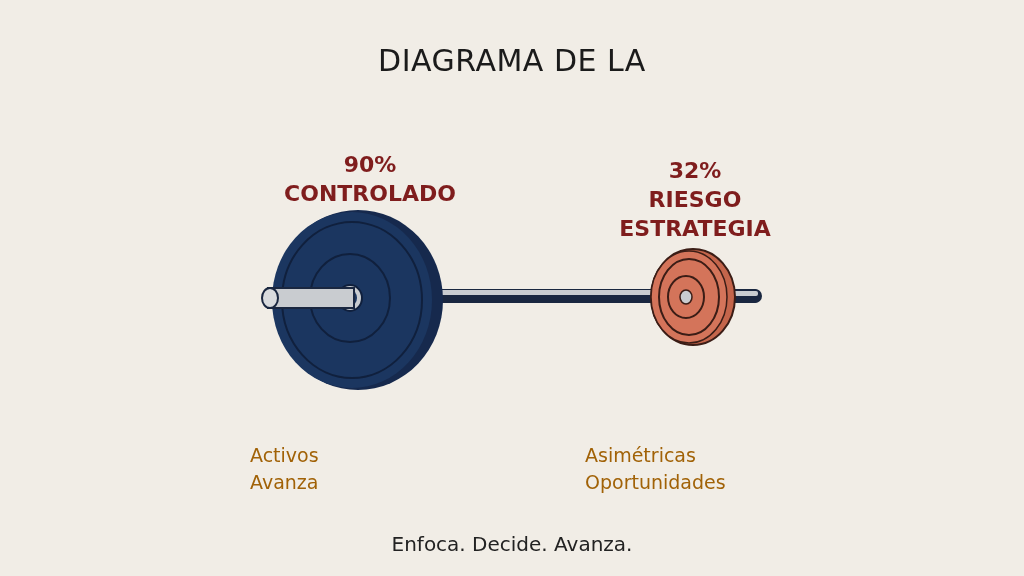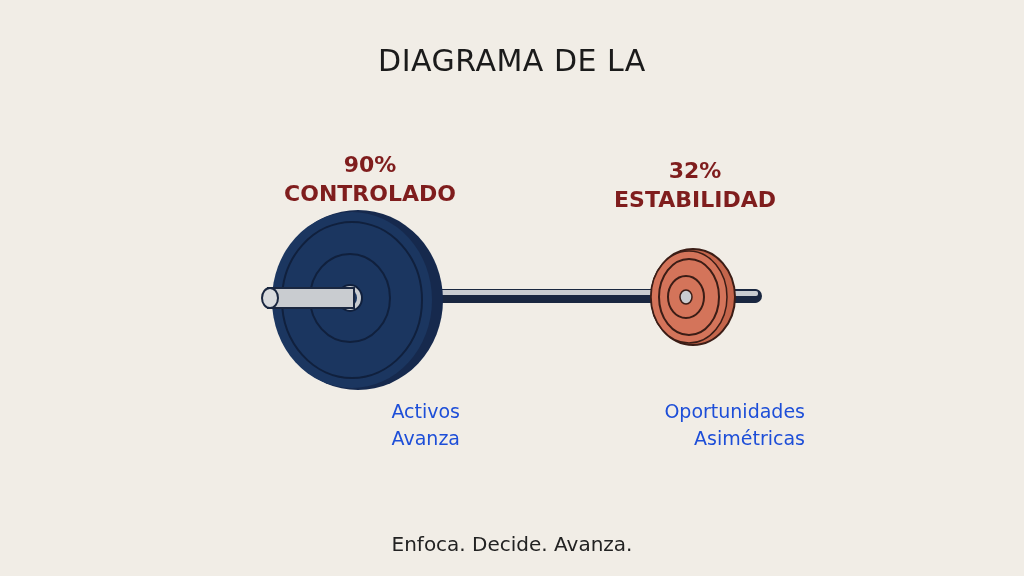--- a/index.html
+++ b/index.html
@@ -16,22 +16,22 @@
   }
   .title .l1 { font-size: 30px; font-weight: normal; letter-spacing: 0.5px; display: block; }
   .title .l2 { font-size: 29px; font-weight: bold; letter-spacing: 0.3px; display: block; }
   .label-top {
     position: absolute; text-align: center; font-weight: bold;
     font-size: 22px; line-height: 29px; color: #7f1d1d;
   }
   .label-left-top { left: 260px; width: 220px; top: 150px; }
   .label-right-top { left: 590px; width: 210px; top: 156px; }
   .label-bottom {
-    position: absolute; text-align: right; font-size: 19px;
-    line-height: 27px; color: #1d4ed8;
+    position: absolute; text-align: left; font-size: 19px;
+    line-height: 27px; color: #a16207; margin-top: 44px;
   }
   .label-left-bottom { left: 250px; width: 210px; top: 398px; }
   .label-right-bottom { left: 585px; width: 220px; top: 398px; }
   .tagline {
     position: absolute; left: 0; width: 1024px; top: 532px;
     text-align: center; font-size: 20px; color: #222;
   }
   svg.barbell { position: absolute; left: 0; top: 0; }
 </style>
 </head>
@@ -41,21 +41,22 @@
   <span class="l1">DIAGRAMA DE LA</span>
 </div>
 
 <div class="label-top label-left-top">
   <div>90%</div>
   <div>CONTROLADO</div>
 </div>
 
 <div class="label-top label-right-top">
   <div>32%</div>
-  <div>ESTABILIDAD</div>
+  <div>RIESGO</div>
+  <div>ESTRATEGIA</div>
 </div>
 
 <svg class="barbell" width="1024" height="576" viewBox="0 0 1024 576">
 
   <g>
     <rect x="430" y="289" width="330" height="14" rx="6" fill="#1a2740"></rect>
     <rect x="440" y="290" width="250" height="5" fill="#c9ccd0"></rect>
 
     <rect x="715" y="289" width="47" height="14" rx="7" fill="#1a2740"></rect>
     <rect x="718" y="291" width="40" height="5" rx="2" fill="#c9ccd0"></rect>
@@ -83,17 +84,17 @@
     <ellipse cx="686" cy="297" rx="6" ry="7" fill="#c9ccd0" stroke="#3b1d16" stroke-width="1.5"></ellipse>
   </g>
 </svg>
 
 <div class="label-bottom label-left-bottom">
   <div>Activos</div>
   <div>Avanza</div>
 </div>
 
 <div class="label-bottom label-right-bottom">
+  <div>Asimétricas</div>
   <div>Oportunidades</div>
-  <div>Asimétricas</div>
 </div>
 
 <div class="tagline">Enfoca. Decide. Avanza.</div>
 
 </body></html>

